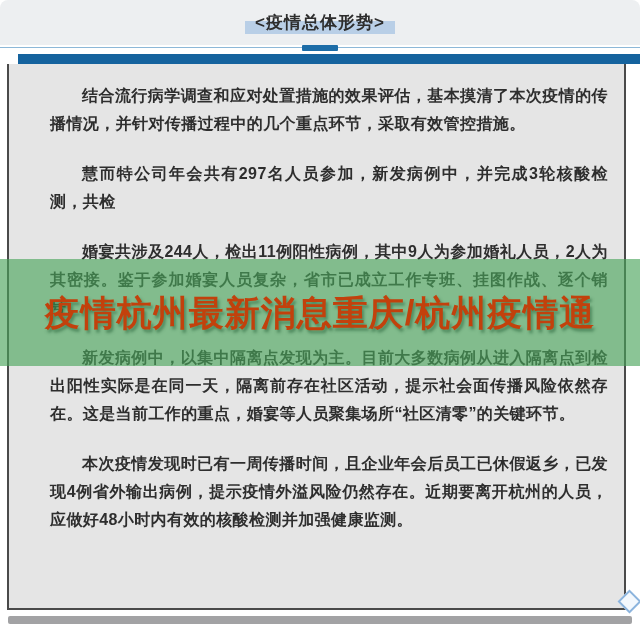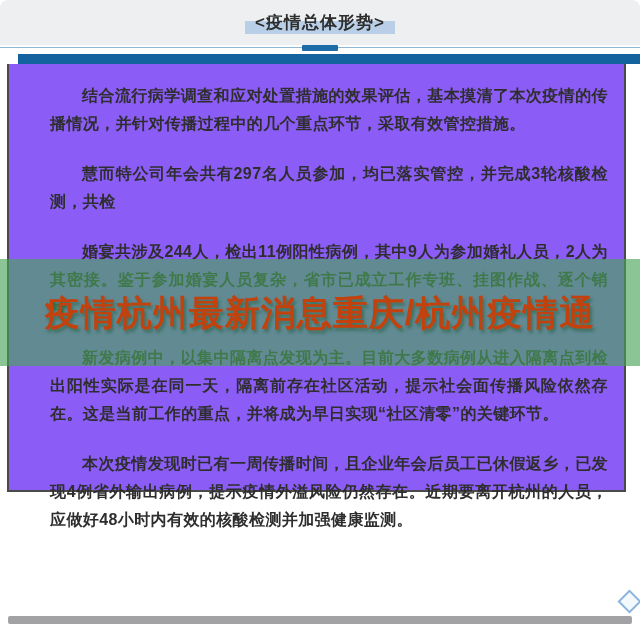--- a/index.html
+++ b/index.html
@@ -18,23 +18,23 @@
     background:linear-gradient(to bottom,transparent 42%,#b9cfe7 42%,#b9cfe7 96%,transparent 96%);
     padding:0 10px;line-height:24px;
   }
   
   .rule-line{position:absolute;top:47px;left:0;width:640px;height:1px;background:#8db8d8;}
   .rule-tick{position:absolute;top:45px;left:302px;width:36px;height:6px;background:#1c6ca7;border-radius:1px;}
   
   .box-top-bar{position:absolute;top:54px;left:18px;width:622px;height:10px;background:#15639e;}
   
   .content-box{
-    position:absolute;top:64px;left:7px;width:619px;height:428px;
+    position:absolute;top:64px;left:7px;width:619px;height:546px;
     border-left:2px solid #4a4a4a;border-right:2px solid #4a4a4a;border-bottom:2px solid #4a4a4a;
-    background:#8b5cf6;box-sizing:border-box;
+    background:#e5e5e5;box-sizing:border-box;
     padding:18px 16px 0 41px;
   }
   .content-box p{
     margin:0 0 22px 0;
     font-size:16px;line-height:28px;font-weight:700;color:#2e2e2e;
     text-indent:2em;text-align:justify;letter-spacing:0.4px;
   }
   
   .overlay-band{
     position:absolute;top:259px;left:0;width:640px;height:107px;
@@ -63,23 +63,23 @@
     <span class="doc-title">&lt;疫情总体形势&gt;</span>
   </div>
 
   <div class="rule-line"></div>
   <div class="rule-tick"></div>
 
   <div class="box-top-bar"></div>
 
   <div class="content-box">
     <p>结合流行病学调查和应对处置措施的效果评估，基本摸清了本次疫情的传播情况，并针对传播过程中的几个重点环节，采取有效管控措施。</p>
-    <p>慧而特公司年会共有297名人员参加，均已落实管控，并完成3轮核酸检测，共检</p>
+    <p>慧而特公司年会共有297名人员参加，新发病例中，并完成3轮核酸检测，共检</p>
     <p>婚宴共涉及244人，检出11例阳性病例，其中9人为参加婚礼人员，2人为其密接。鉴于参加婚宴人员复杂，省市已成立工作专班、挂图作战、逐个销号。</p>
-    <p>新发病例中，以集中隔离点发现为主。目前大多数病例从进入隔离点到检出阳性实际是在同一天，隔离前存在社区活动，提示社会面传播风险依然存在。这是当前工作的重点，并将成为早日实现“社区清零”的关键环节。</p>
+    <p>新发病例中，以集中隔离点发现为主。目前大多数病例从进入隔离点到检出阳性实际是在同一天，隔离前存在社区活动，提示社会面传播风险依然存在。这是当前工作的重点，婚宴等人员聚集场所“社区清零”的关键环节。</p>
     <p>本次疫情发现时已有一周传播时间，且企业年会后员工已休假返乡，已发现4例省外输出病例，提示疫情外溢风险仍然存在。近期要离开杭州的人员，应做好48小时内有效的核酸检测并加强健康监测。</p>
   </div>
 
   <div class="overlay-band">
     <div class="overlay-line">疫情杭州最新消息重庆/杭州疫情通</div>
   </div>
 
   <div class="diamond"></div>
   <div class="bottom-strip"></div>
 

